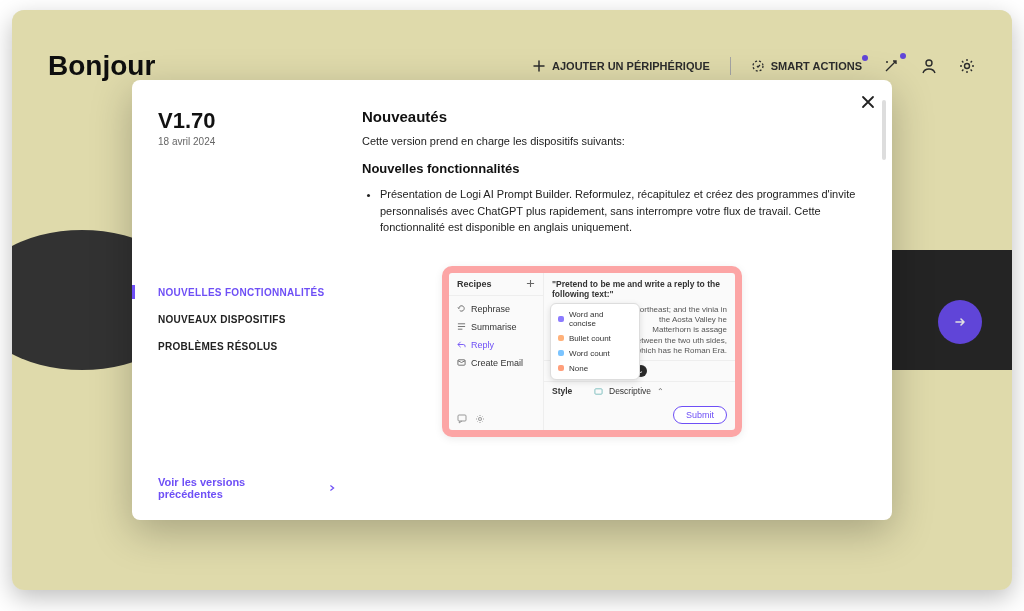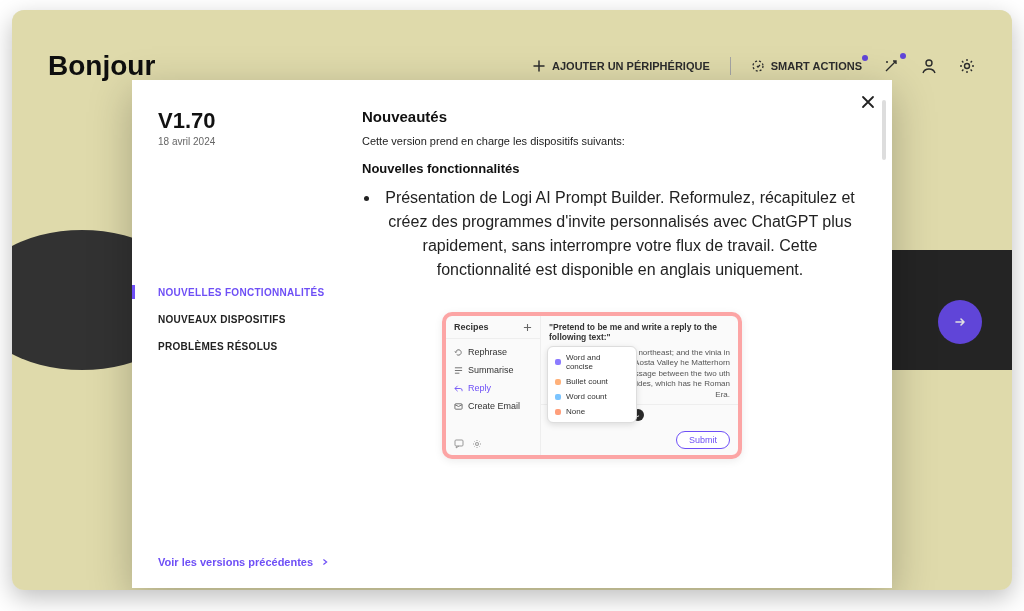--- a/index.html
+++ b/index.html
@@ -19,42 +19,42 @@
 .header-divider { width: 1px; height: 18px; background: #bbb; }
 .dot-badge { width: 6px; height: 6px; background: #6e4ff6; border-radius: 50%; position: absolute; top: -4px; right: -6px; }
 .icon-sm { width: 14px; height: 14px; display: inline-flex; align-items: center; justify-content: center; }
 .icon-md { width: 18px; height: 18px; display: inline-flex; align-items: center; justify-content: center; }
 
 .device-hint-left { position: absolute; left: -40px; top: 220px; width: 220px; height: 140px; background: #3a3a3a; border-radius: 50%; }
 .device-hint-right { position: absolute; right: -50px; top: 240px; width: 200px; height: 120px; background: #2a2a2a; border-radius: 6px; }
 .fab { position: absolute; right: 30px; top: 290px; width: 44px; height: 44px; background: #6e4ff6; border-radius: 50%; display: flex; align-items: center; justify-content: center; color: #fff; cursor: pointer; }
 
 .overlay { position: absolute; inset: 0; background: rgba(0,0,0,0.12); display: flex; align-items: flex-start; justify-content: center; padding-top: 70px; }
-.modal { width: 760px; height: 508px; background: #fff; border-radius: 0; position: relative; display: flex; box-shadow: 0 12px 40px rgba(0,0,0,0.25); }
+.modal { width: 760px; height: 440px; background: #fff; border-radius: 8px; position: relative; display: flex; box-shadow: 0 12px 40px rgba(0,0,0,0.25); }
 .modal-close { position: absolute; top: 14px; right: 16px; font-size: 20px; cursor: pointer; color: #222; }
 .scrollbar-fake { position: absolute; right: 6px; top: 20px; width: 4px; height: 60px; background: #ddd; border-radius: 2px; }
 
 .modal-sidebar { width: 220px; padding: 28px 16px 20px 26px; display: flex; flex-direction: column; }
 .version { font-size: 22px; font-weight: 700; color: #111; }
 .release-date { font-size: 10px; color: #666; margin-top: 2px; }
 .nav-tabs { margin-top: 140px; display: flex; flex-direction: column; gap: 16px; }
 .nav-tab { font-size: 10px; font-weight: 600; letter-spacing: 0.3px; cursor: pointer; color: #222; position: relative; }
 .nav-tab.active { color: #6e4ff6; }
 .nav-tab.active::before { content: ""; position: absolute; left: -26px; top: -2px; width: 3px; height: 14px; background: #6e4ff6; }
 .sidebar-bottom { margin-top: auto; }
-.prev-link { font-size: 11px; color: #6e4ff6; font-weight: 600; cursor: pointer; display: flex; align-items: center; gap: 8px; }
+.prev-link { font-size: 11px; color: #6e4ff6; font-weight: 600; cursor: pointer; display: flex; align-items: center; gap: 20px; }
 
 .modal-content { flex: 1; padding: 28px 32px 20px 10px; overflow: hidden; }
 .section-title { font-size: 15px; font-weight: 700; margin-bottom: 10px; color: #111; }
 .section-text { font-size: 11px; color: #222; margin-bottom: 14px; }
 .sub-title { font-size: 13px; font-weight: 700; margin-bottom: 10px; color: #111; }
 .bullet-list { list-style: disc; padding-left: 18px; }
-.bullet-list li { font-size: 16px; line-height: 1.5; color: #222; text-align: center; }
-
-.prompt-builder-preview { margin-top: 30px; margin-left: 80px; width: 300px; border: 4px solid #fca5a5; border-radius: 10px; background: #fafafa; box-shadow: 0 2px 8px rgba(0,0,0,0.08); display: flex; font-size: 9px; overflow: hidden; }
+.bullet-list li { font-size: 11px; line-height: 1.5; color: #222; }
+
+.prompt-builder-preview { margin-top: 30px; margin-left: 80px; width: 300px; border: 7px solid #fca5a5; border-radius: 10px; background: #fafafa; box-shadow: 0 2px 8px rgba(0,0,0,0.08); display: flex; font-size: 9px; overflow: hidden; }
 .pb-left { width: 95px; border-right: 1px solid #eee; display: flex; flex-direction: column; }
 .pb-header-row { display: flex; align-items: center; justify-content: space-between; padding: 6px 8px; border-bottom: 1px solid #eee; font-weight: 600; color: #333; }
 .pb-recipes { padding: 4px 0; }
 .pb-recipe { padding: 4px 8px; display: flex; align-items: center; gap: 5px; cursor: pointer; color: #333; }
 .pb-recipe.active { color: #6e4ff6; }
 .pb-footer-left { margin-top: auto; padding: 6px 8px; display: flex; gap: 8px; color: #888; }
 .pb-right { flex: 1; display: flex; flex-direction: column; }
 .pb-instructions-hdr { display: flex; align-items: center; padding: 6px 8px; border-bottom: 1px solid #eee; font-weight: 600; color: #333; gap: 4px; }
 .pb-instructions-hdr .pb-x { margin-left: auto; cursor: pointer; }
 .pb-prompt { padding: 6px 8px; font-size: 8.5px; font-weight: 600; color: #333; }
@@ -265,20 +265,30 @@
                       <span>None</span>
                     </div>
                 </div>
               </div>
               <div class="pb-row">
                 <span class="label">Length</span>
                 <span style="width:5px;height:5px;border-radius:50%;background:#333;"></span>
                 <span>Select</span>
                 <span class="pb-chevhint">⌄</span>
               </div>
+              <div class="pb-row">
+                <span class="label">Style</span>
+                <span>
+                    <svg viewBox="0 0 10 10" width="9" height="9">
+                      <rect x="1" y="2" width="8" height="6" rx="1" fill="none" stroke="#7bb" stroke-width="1"></rect>
+                    </svg>
+                  </span>
+                <span>Descriptive</span>
+                <span class="pb-chev-up">⌃</span>
+              </div>
               <div class="pb-submit-row">
                 <button class="pb-submit">Submit</button>
               </div>
             </div>
           </div>
         </div>
       </div>
     </div>
   </div>
 </div>

